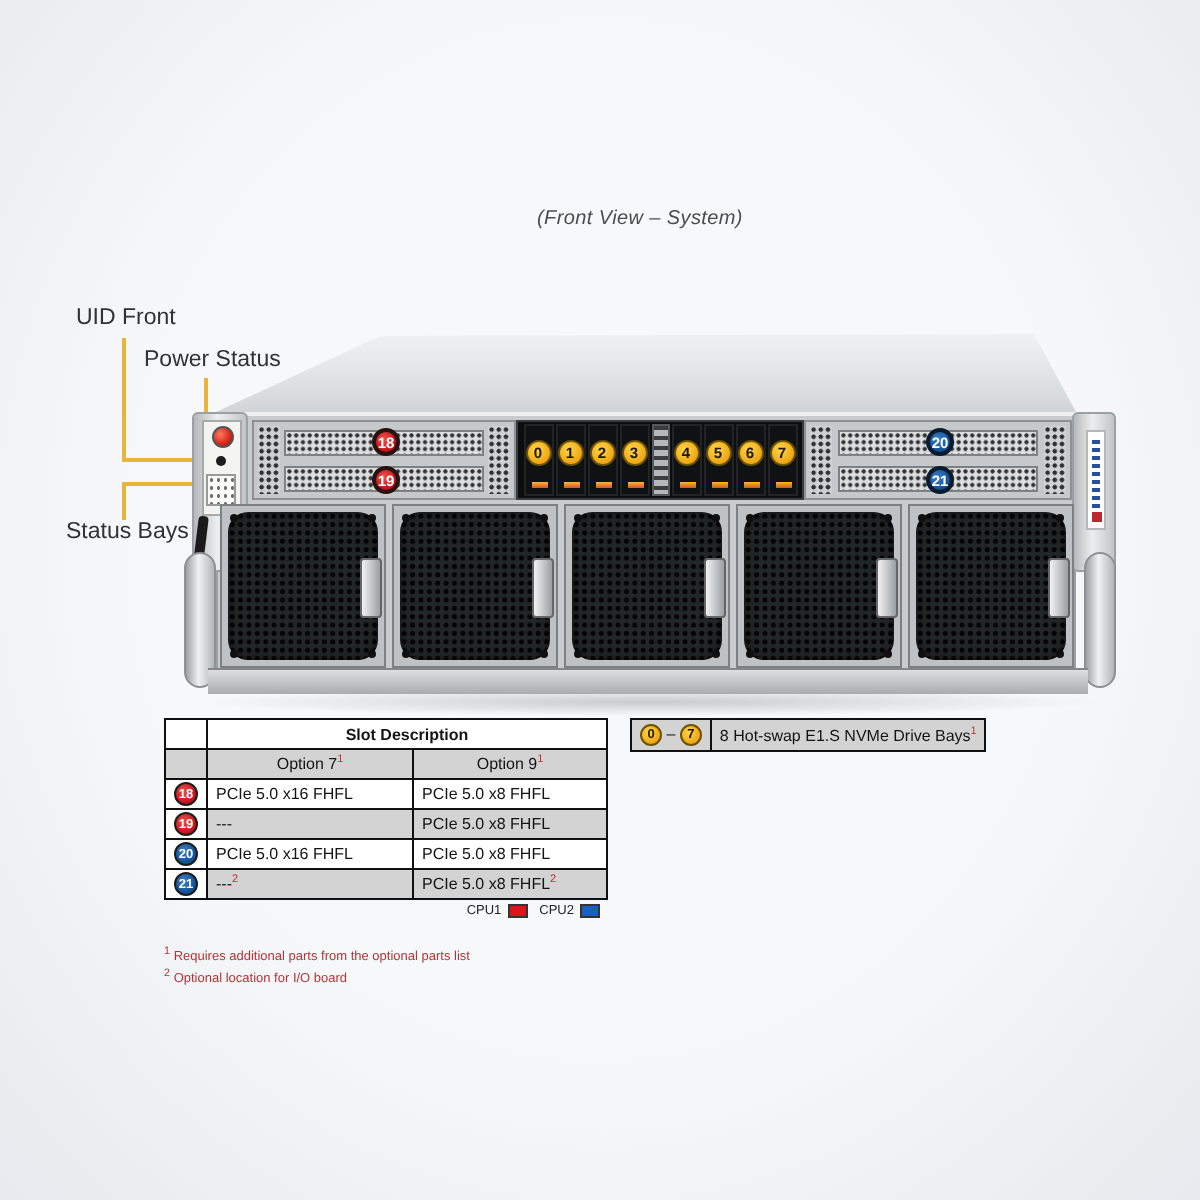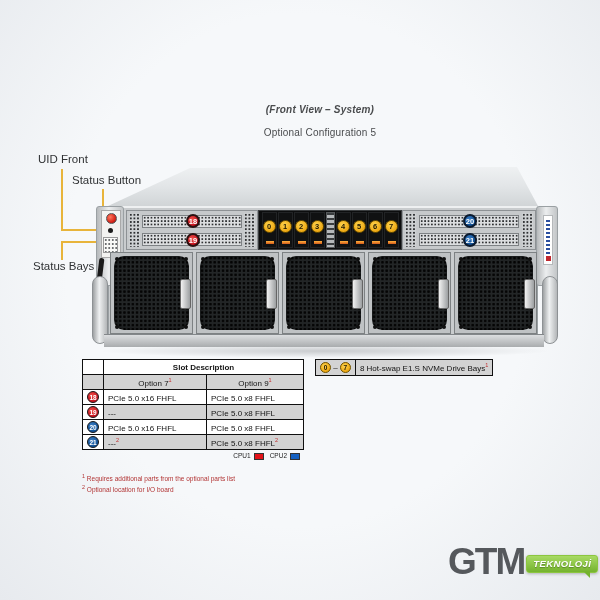--- a/index.html
+++ b/index.html
@@ -3,21 +3,21 @@
 <meta charset="utf-8">
 <style>
   html,body{margin:0;padding:0;}
   body{font-family:"Liberation Sans",sans-serif;}
   #canvas{position:relative;width:600px;height:600px;overflow:hidden;
     background:radial-gradient(ellipse at 50% 45%, #f6f8fa 55%, #e7eaee 100%);}
   .abs{position:absolute;}
 
   
   .hdr{left:120px;width:400px;text-align:center;color:#4a4c4e;font-size:10px;letter-spacing:.2px;}
-  .hdr.sub{top:104px;font-style:italic;font-weight:bold;}
+  .hdr.sub{top:104px;font-style:italic;}
   .hdr.main{top:127px;}
 
   
   .callout{color:#303234;font-size:11.5px;}
   .cl{background:#e8b43a;}
 
   
   #server{left:90px;top:160px;width:470px;height:200px;}
   #server .abs{position:absolute;}
   .top-face{left:0;top:0;width:470px;height:48px;
@@ -109,24 +109,23 @@
     text-shadow:0 1px 1px rgba(0,0,0,.3);box-shadow:0 1px 3px rgba(0,0,0,.25);}
   .logo-tail{position:absolute;right:7px;bottom:-6px;width:0;height:0;
     border-top:7px solid #74b32e;border-left:7px solid transparent;}
 </style>
 </head>
 <body>
 
 <div id="canvas">
 
   <div class="abs hdr sub">(Front View – System)</div>
-  <div class="abs hdr main">Optional Configuration 5</div>
 
   <div class="abs callout" style="left:38px;top:153px;">UID Front</div>
-  <div class="abs callout" style="left:72px;top:174px;">Status Button</div>
+  <div class="abs callout" style="left:72px;top:174px;">Power Status</div>
   <div class="abs callout" style="left:33px;top:260px;">Status Bays</div>
 
   <div class="abs cl" style="left:61px;top:169px;width:2px;height:62px;"></div>
   <div class="abs cl" style="left:61px;top:229px;width:42px;height:2px;"></div>
   <div class="abs cl" style="left:102px;top:189px;width:2px;height:28px;"></div>
   <div class="abs cl" style="left:61px;top:241px;width:42px;height:2px;"></div>
   <div class="abs cl" style="left:61px;top:241px;width:2px;height:19px;"></div>
 
   <div id="server" class="abs">
     <div class="abs chassis-shadow"></div>
@@ -287,18 +286,14 @@
       <td class="gray"><span>8 Hot-swap E1.S NVMe Drive Bays</span><sup class="fn">1</sup></td>
     </tr>
   </tbody>
     </table>
 
   <div id="footnotes" class="abs">
     <div><sup>1</sup> <span>Requires additional parts from the optional parts list</span></div>
     <div><sup>2</sup> <span>Optional location for I/O board</span></div>
   </div>
 
-  <div id="logo" class="abs">
-    <span class="logo-gtm">GTM</span>
-    <span class="logo-badge"><span>TEKNOLOJİ</span><span class="logo-tail"></span></span>
-  </div>
 
 </div>
 
 </body></html>

